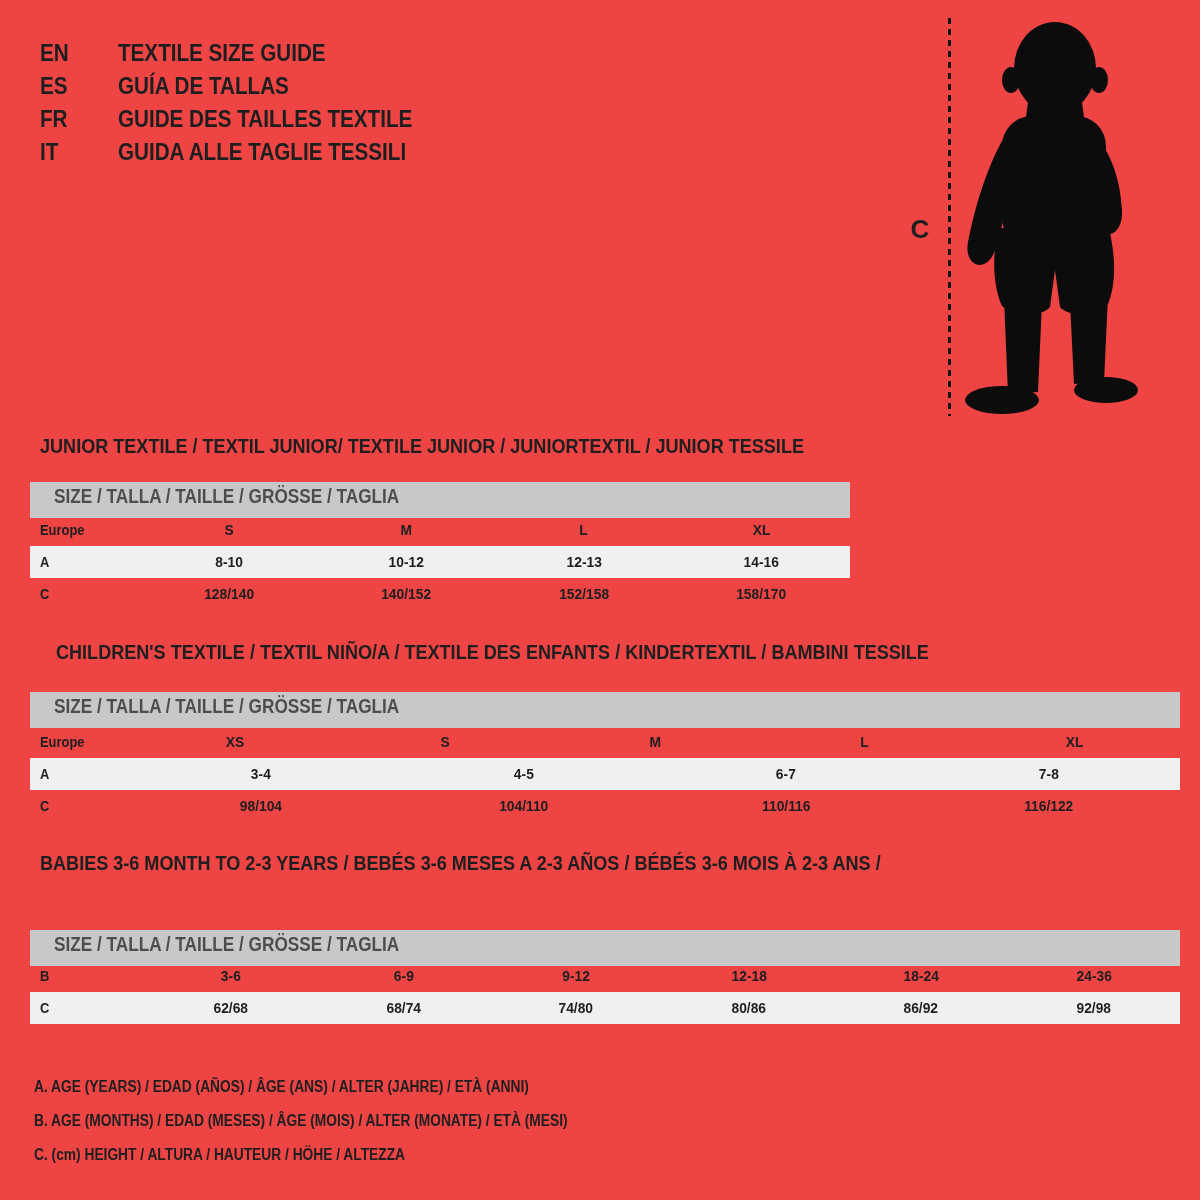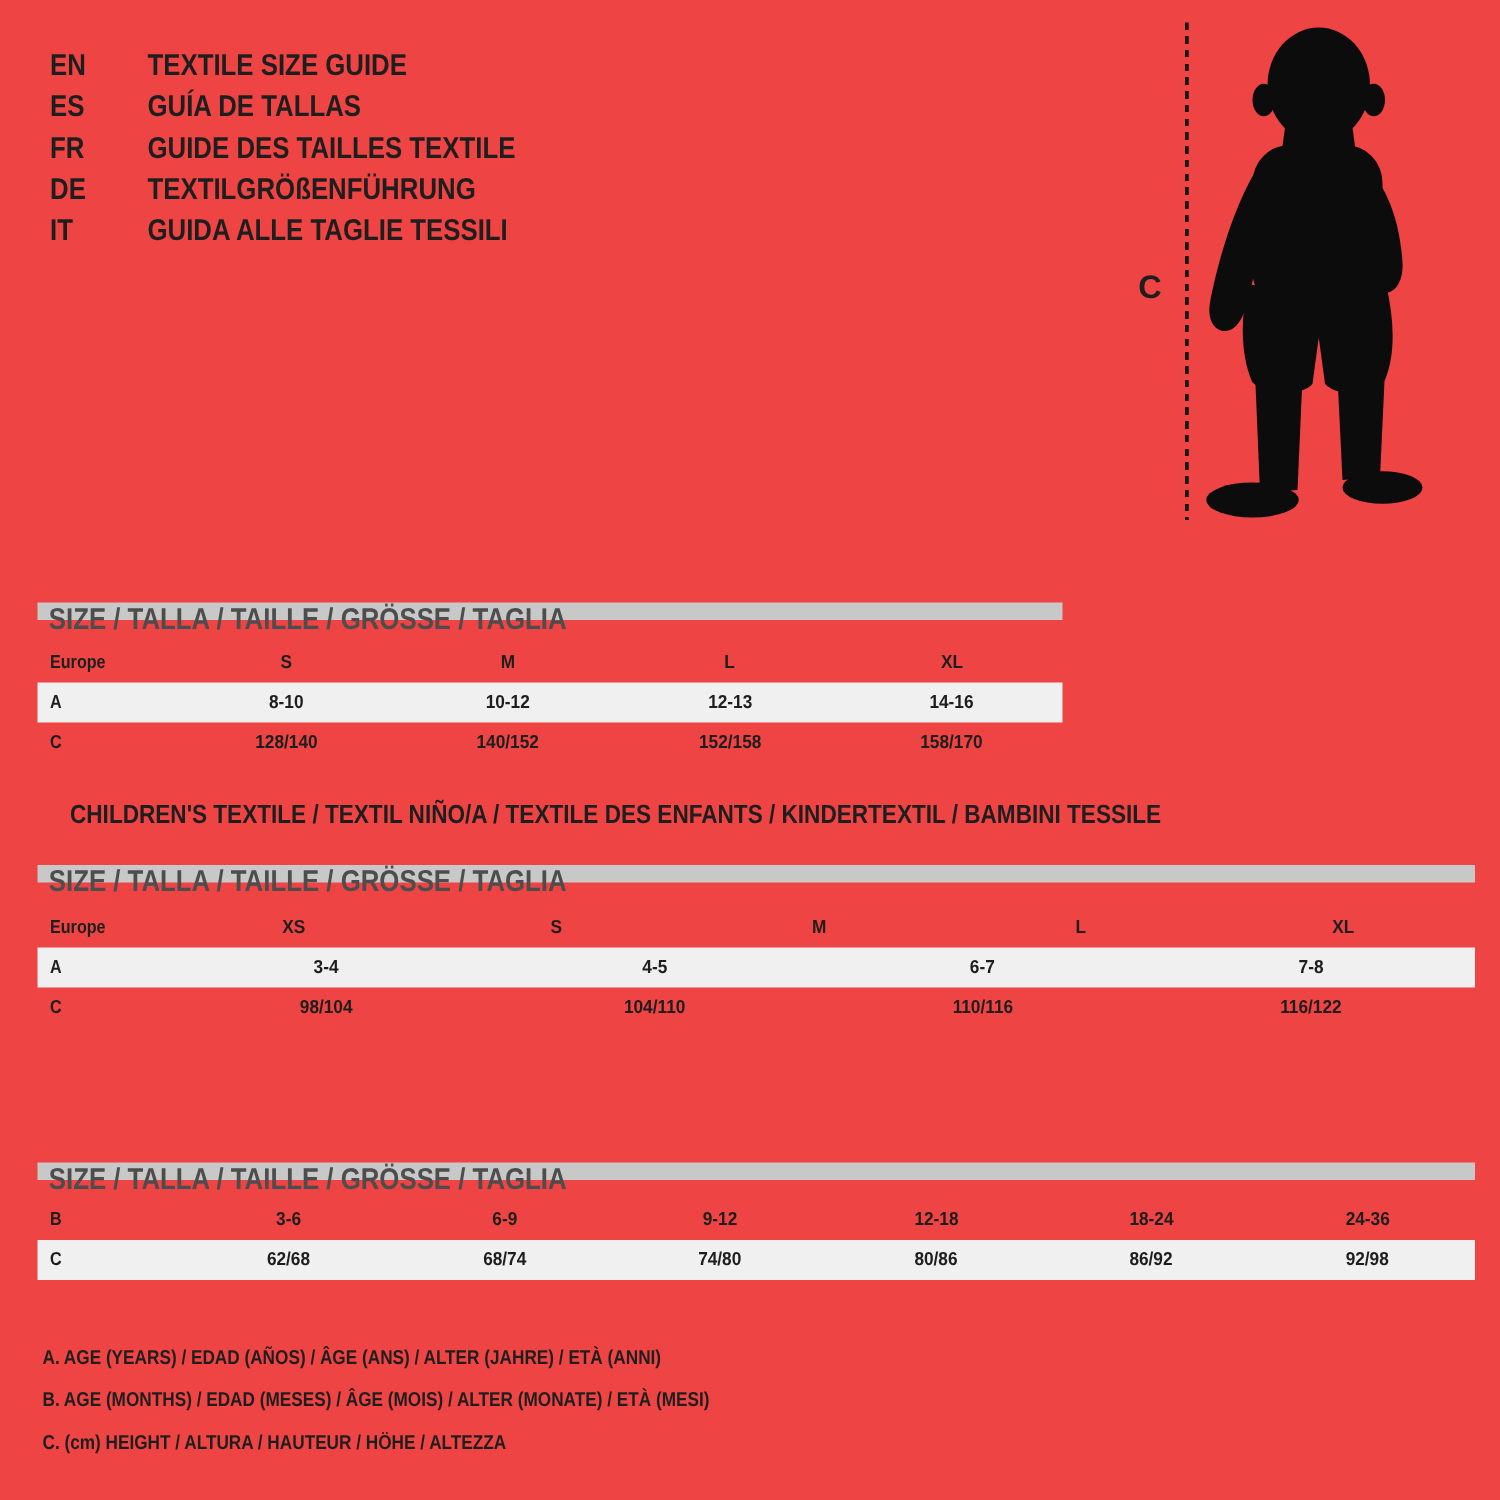--- a/index.html
+++ b/index.html
@@ -19,22 +19,22 @@
   .lang-code{width:78px;flex:0 0 78px;}
 
   
   .measure-line{left:948px;top:18px;width:3px;height:398px;
     background:repeating-linear-gradient(to bottom,#161616 0 6px,transparent 6px 11px);}
   .height-label{left:903px;top:214px;width:34px;font-size:26px;text-align:center;}
   .baby-svg{left:958px;top:20px;}
 
   
   .heading{font-size:21px;line-height:26px;}
-  .size-bar{background:#c8c8c8;height:14px;line-height:28px;color:#4d4d4d;
-    font-size:24px;padding-left:9px;box-sizing:border-box;}
+  .size-bar{background:#c8c8c8;height:36px;line-height:28px;color:#4d4d4d;
+    font-size:20px;padding-left:24px;box-sizing:border-box;}
 
   
   .tbl{font-size:15px;}
   .trow{display:flex;height:32px;line-height:32px;align-items:center;}
   .trow.stripe{background:#f0f0f0;}
   .cell{flex:1 1 0;text-align:center;}
   .cell.rowlabel{flex:0 0 auto;text-align:left;padding-left:10px;box-sizing:border-box;}
   .jr .cell.rowlabel{width:110px;}
   .ch .cell.rowlabel{width:100px;}
   .bb .cell.rowlabel{width:115px;}
@@ -54,24 +54,20 @@
     </div>
     <div class="lang-row">
       <span class="lang-code"><span class="cond">ES</span></span>
       <span class="cond">GUÍA DE TALLAS</span>
     </div>
     <div class="lang-row">
       <span class="lang-code"><span class="cond">FR</span></span>
       <span class="cond">GUIDE DES TAILLES TEXTILE</span>
     </div>
     <div class="lang-row">
-      <span class="lang-code"><span class="cond">DE</span></span>
-      <span class="cond">TEXTILGRÖßENFÜHRUNG</span>
-    </div>
-    <div class="lang-row">
       <span class="lang-code"><span class="cond">IT</span></span>
       <span class="cond">GUIDA ALLE TAGLIE TESSILI</span>
     </div>
   </div>
 
   <div class="abs height-label">C</div>
   <div class="abs measure-line"></div>
   <div class="abs baby-svg">
     <svg width="184" height="400" viewBox="0 0 184 400" xmlns="http://www.w3.org/2000/svg" aria-hidden="true">
       <g fill="#0c0c0c">
@@ -84,20 +80,23 @@
         <path d="M126 106 C150 122 162 155 164 190 C165 207 156 218 145 213 C136 209 138 192 138 175 C138 152 132 126 120 112 Z"></path>
         <path d="M40 208 C34 238 35 266 44 286 C56 297 84 297 92 287 L97 250 L102 287 C110 297 138 297 150 284 C159 262 157 234 151 208 Z"></path>
         <path d="M46 278 L84 282 L80 372 L50 374 Z"></path>
         <path d="M112 282 L150 276 L146 362 L116 364 Z"></path>
         <ellipse cx="44" cy="380" rx="37" ry="14"></ellipse>
         <ellipse cx="148" cy="370" rx="32" ry="13"></ellipse>
       </g>
     </svg>
   </div>
 
+  <div class="abs heading" style="left:40px;top:433px;">
+    <span class="cond">JUNIOR TEXTILE / TEXTIL JUNIOR/ TEXTILE JUNIOR / JUNIORTEXTIL / JUNIOR TESSILE</span>
+  </div>
   <div class="abs size-bar" style="left:30px;top:482px;width:820px;">
     <span class="cond">SIZE / TALLA / TAILLE / GRÖSSE / TAGLIA</span>
   </div>
   <div class="abs tbl jr" style="left:30px;top:514px;width:820px;">
     <div class="trow">
       <div class="cell rowlabel"><span class="cond">Europe</span></div>
       <div class="cell"><span class="cond-c">S</span></div>
       <div class="cell"><span class="cond-c">M</span></div>
       <div class="cell"><span class="cond-c">L</span></div>
       <div class="cell"><span class="cond-c">XL</span></div>
@@ -142,20 +141,23 @@
     </div>
     <div class="trow">
       <div class="cell rowlabel"><span class="cond">C</span></div>
       <div class="cell"><span class="cond-c">98/104</span></div>
       <div class="cell"><span class="cond-c">104/110</span></div>
       <div class="cell"><span class="cond-c">110/116</span></div>
       <div class="cell"><span class="cond-c">116/122</span></div>
     </div>
   </div>
 
+  <div class="abs heading" style="left:40px;top:850px;">
+    <span class="cond">BABIES 3-6 MONTH TO 2-3 YEARS / BEBÉS 3-6 MESES A 2-3 AÑOS / BÉBÉS 3-6 MOIS À 2-3 ANS /</span>
+  </div>
   <div class="abs size-bar" style="left:30px;top:930px;width:1150px;">
     <span class="cond">SIZE / TALLA / TAILLE / GRÖSSE / TAGLIA</span>
   </div>
   <div class="abs tbl bb" style="left:30px;top:960px;width:1150px;">
     <div class="trow">
       <div class="cell rowlabel"><span class="cond">B</span></div>
       <div class="cell"><span class="cond-c">3-6</span></div>
       <div class="cell"><span class="cond-c">6-9</span></div>
       <div class="cell"><span class="cond-c">9-12</span></div>
       <div class="cell"><span class="cond-c">12-18</span></div>

